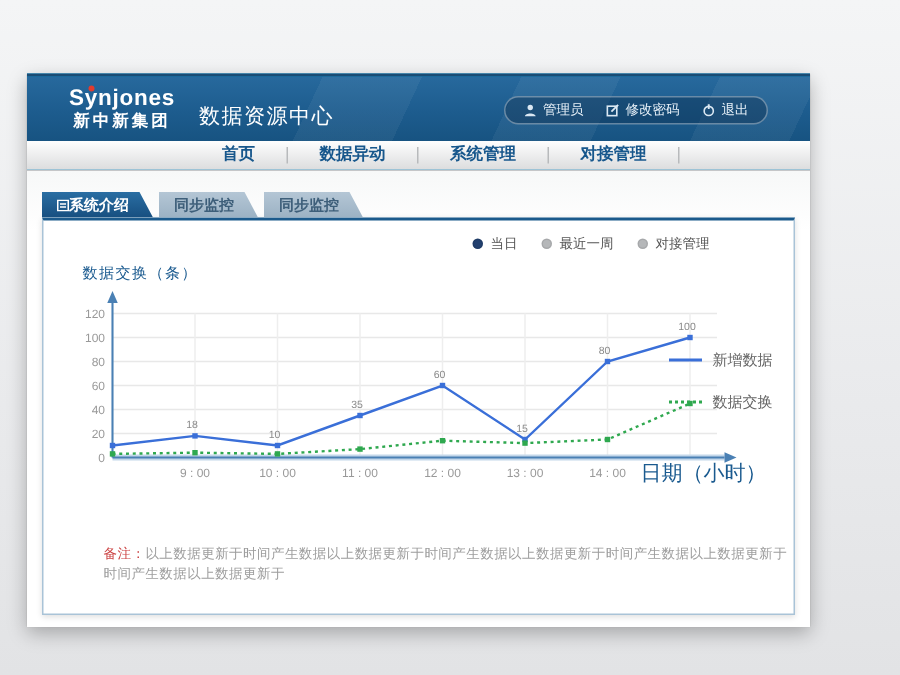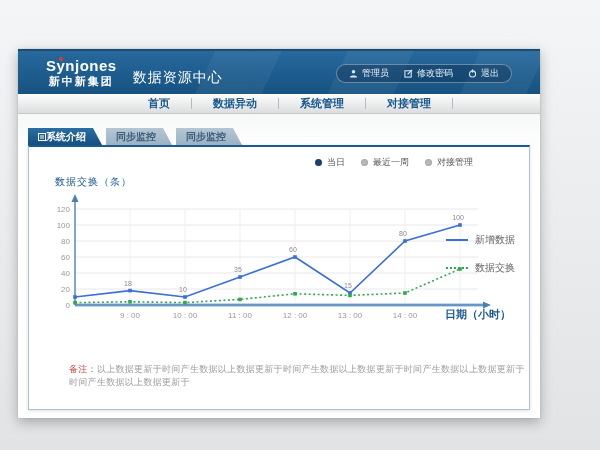--- a/index.html
+++ b/index.html
@@ -48,21 +48,21 @@
 
   .card { position:absolute; left:10px; right:10px; top:31px; height:265px; background:#fff;
     border:1px solid #a9c3d7; border-top:2px solid #1b5a8c; box-shadow:0 1px 4px rgba(0,0,0,.13); }
 
   .radio-group { position:absolute; right:56px; top:9px; display:flex; gap:16px; align-items:center;
     font-size:9px; color:#555; }
   .radio-item { display:flex; align-items:center; gap:5px; cursor:pointer; }
   .radio-dot { width:7px; height:7px; border-radius:50%; background:#b5b7b9; box-shadow:inset 0 0 0 1px rgba(0,0,0,.08); }
 
   .ylabel { position:absolute; left:26px; top:28px; font-size:10px; font-weight:normal; color:#1a5a8f; letter-spacing:1px; }
-  .xlabel { position:absolute; right:18px; top:160px; font-size:11px; font-weight:bold; color:#1a5a8f; }
+  .xlabel { position:absolute; right:18px; top:160px; font-size:14px; font-weight:normal; color:#1a5a8f; }
 
   .chart-wrap { position:absolute; left:6px; top:46px; width:470px; height:132px; }
   .chart-wrap svg { width:100%; height:100%; }
   svg text { font-family:"Liberation Sans", sans-serif; }
 
   .series-legend { position:absolute; right:14px; top:86px; display:flex; flex-direction:column; gap:14px; }
   .legend-item { display:flex; align-items:center; gap:7px; cursor:pointer; }
   .legend-sample { width:22px; height:0; }
   .legend-label { font-size:10px; color:#666; }
 

